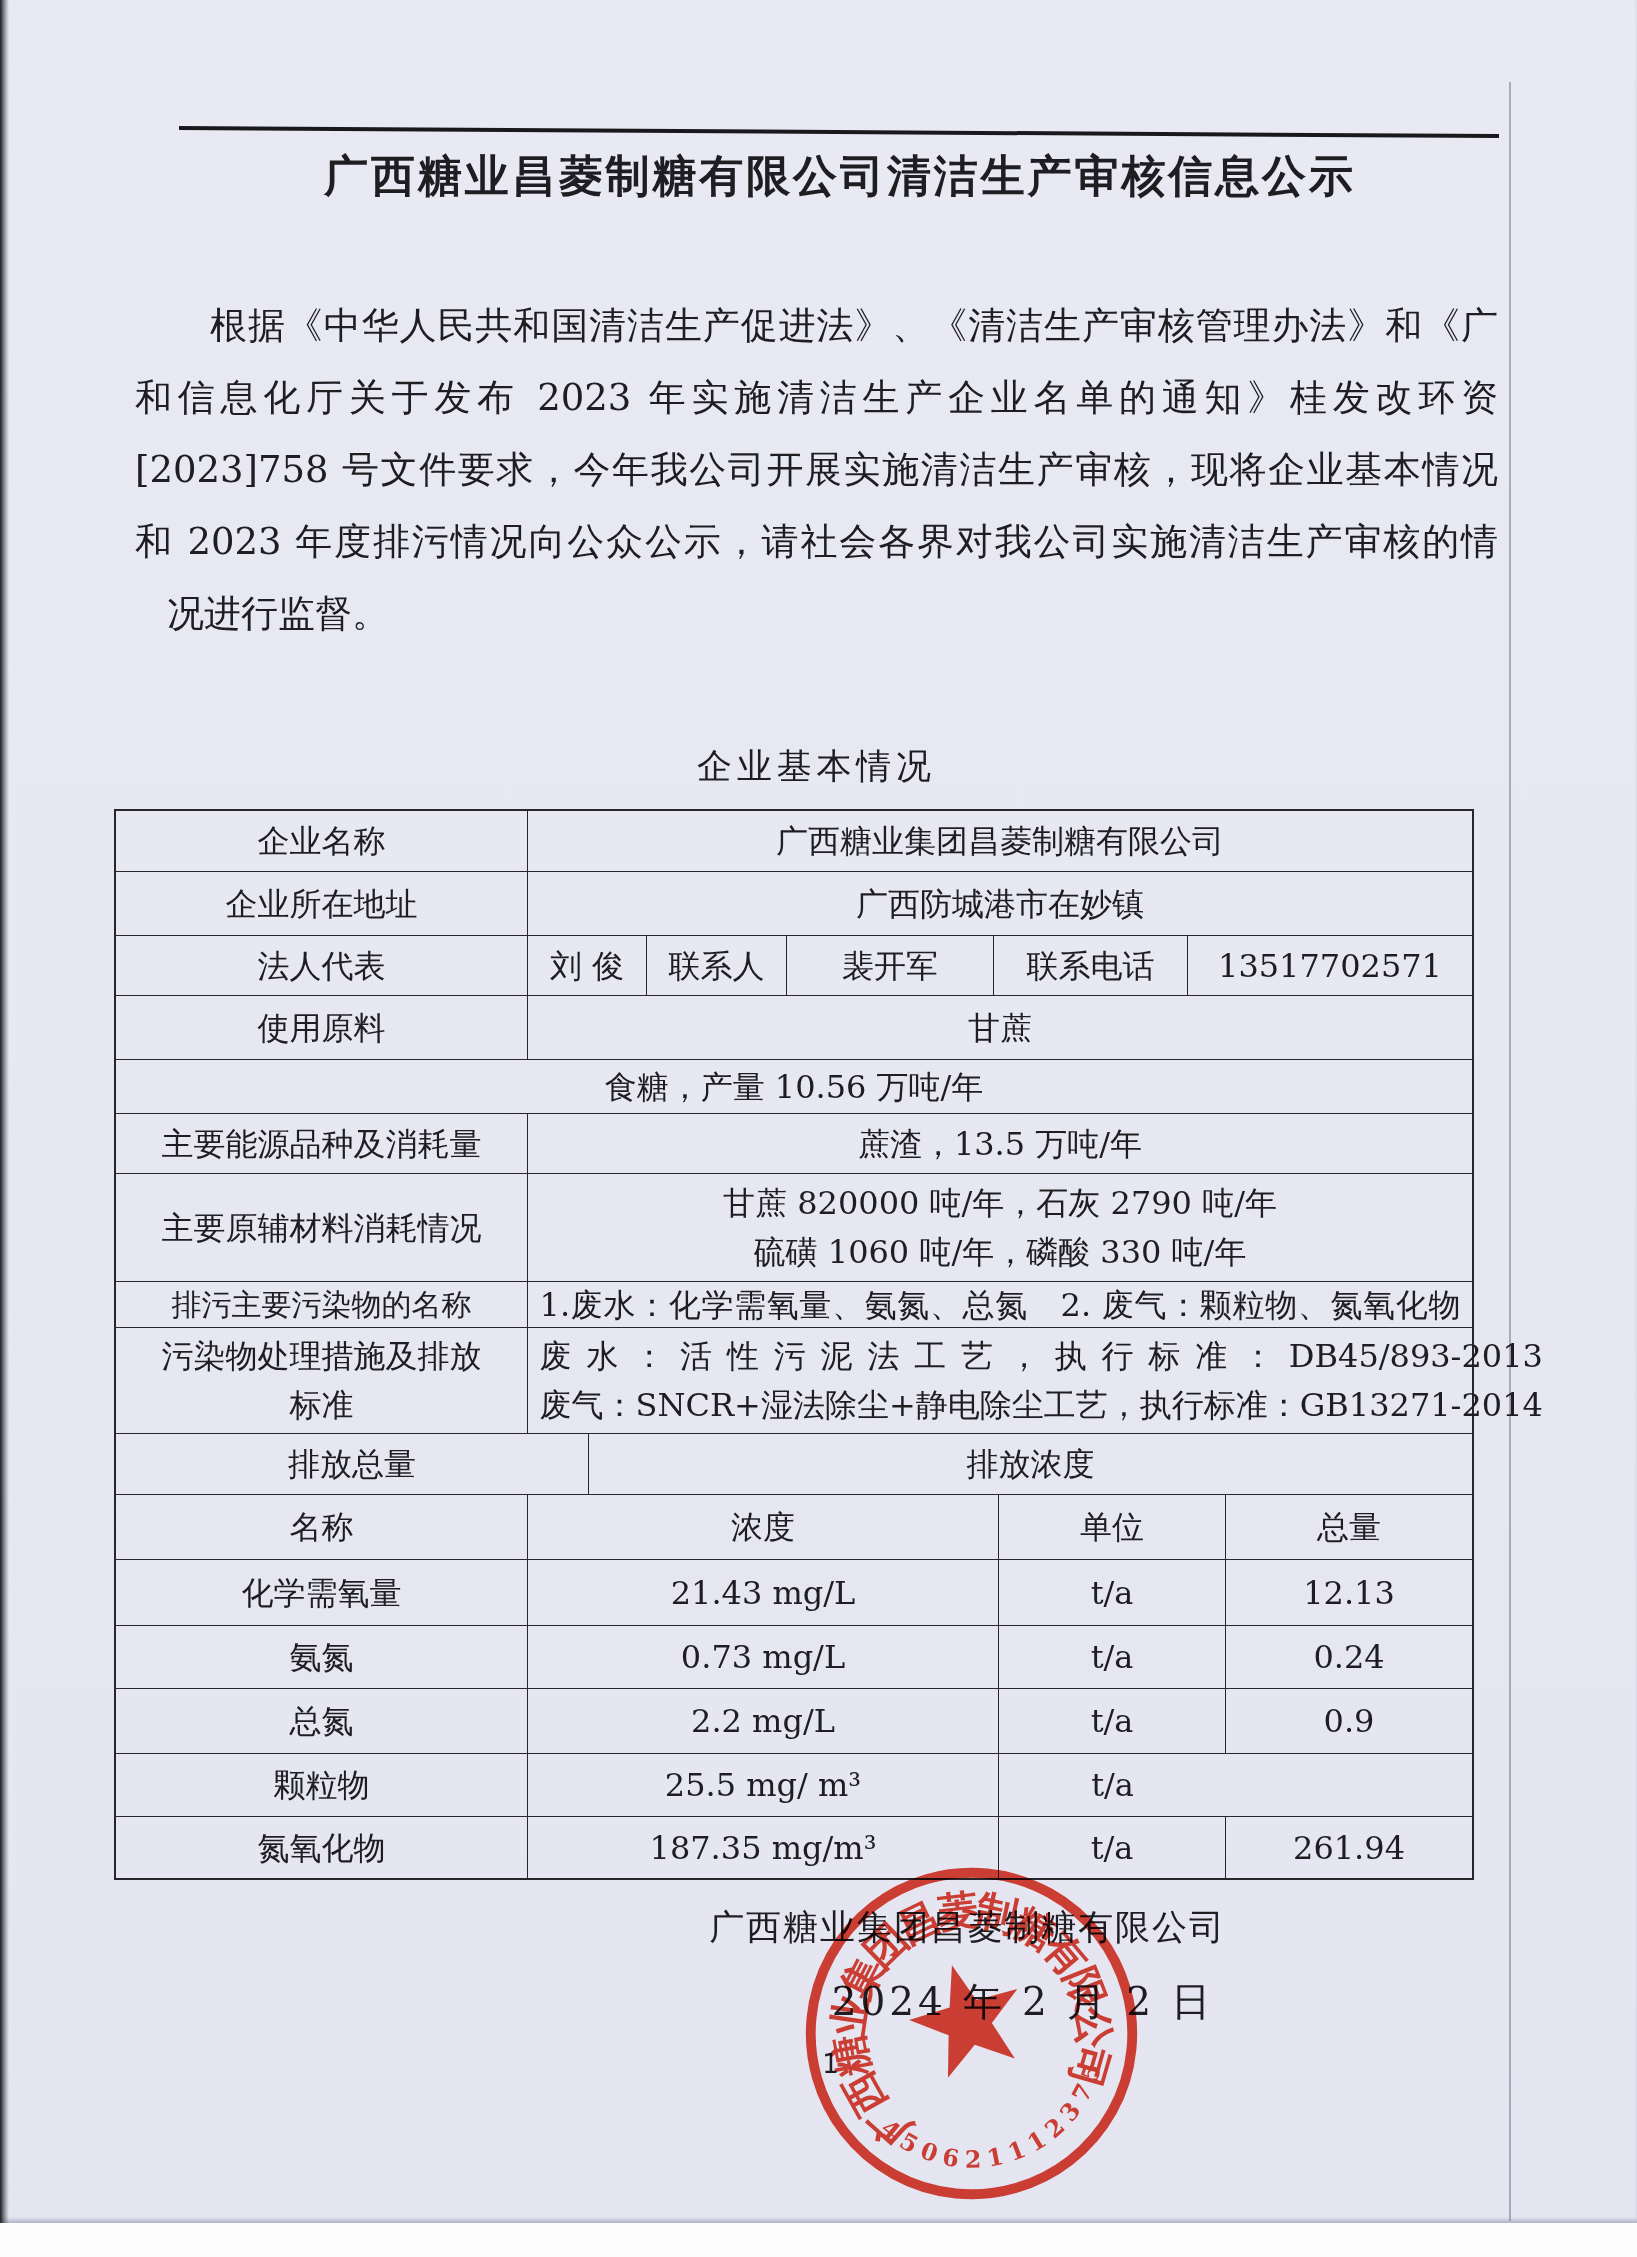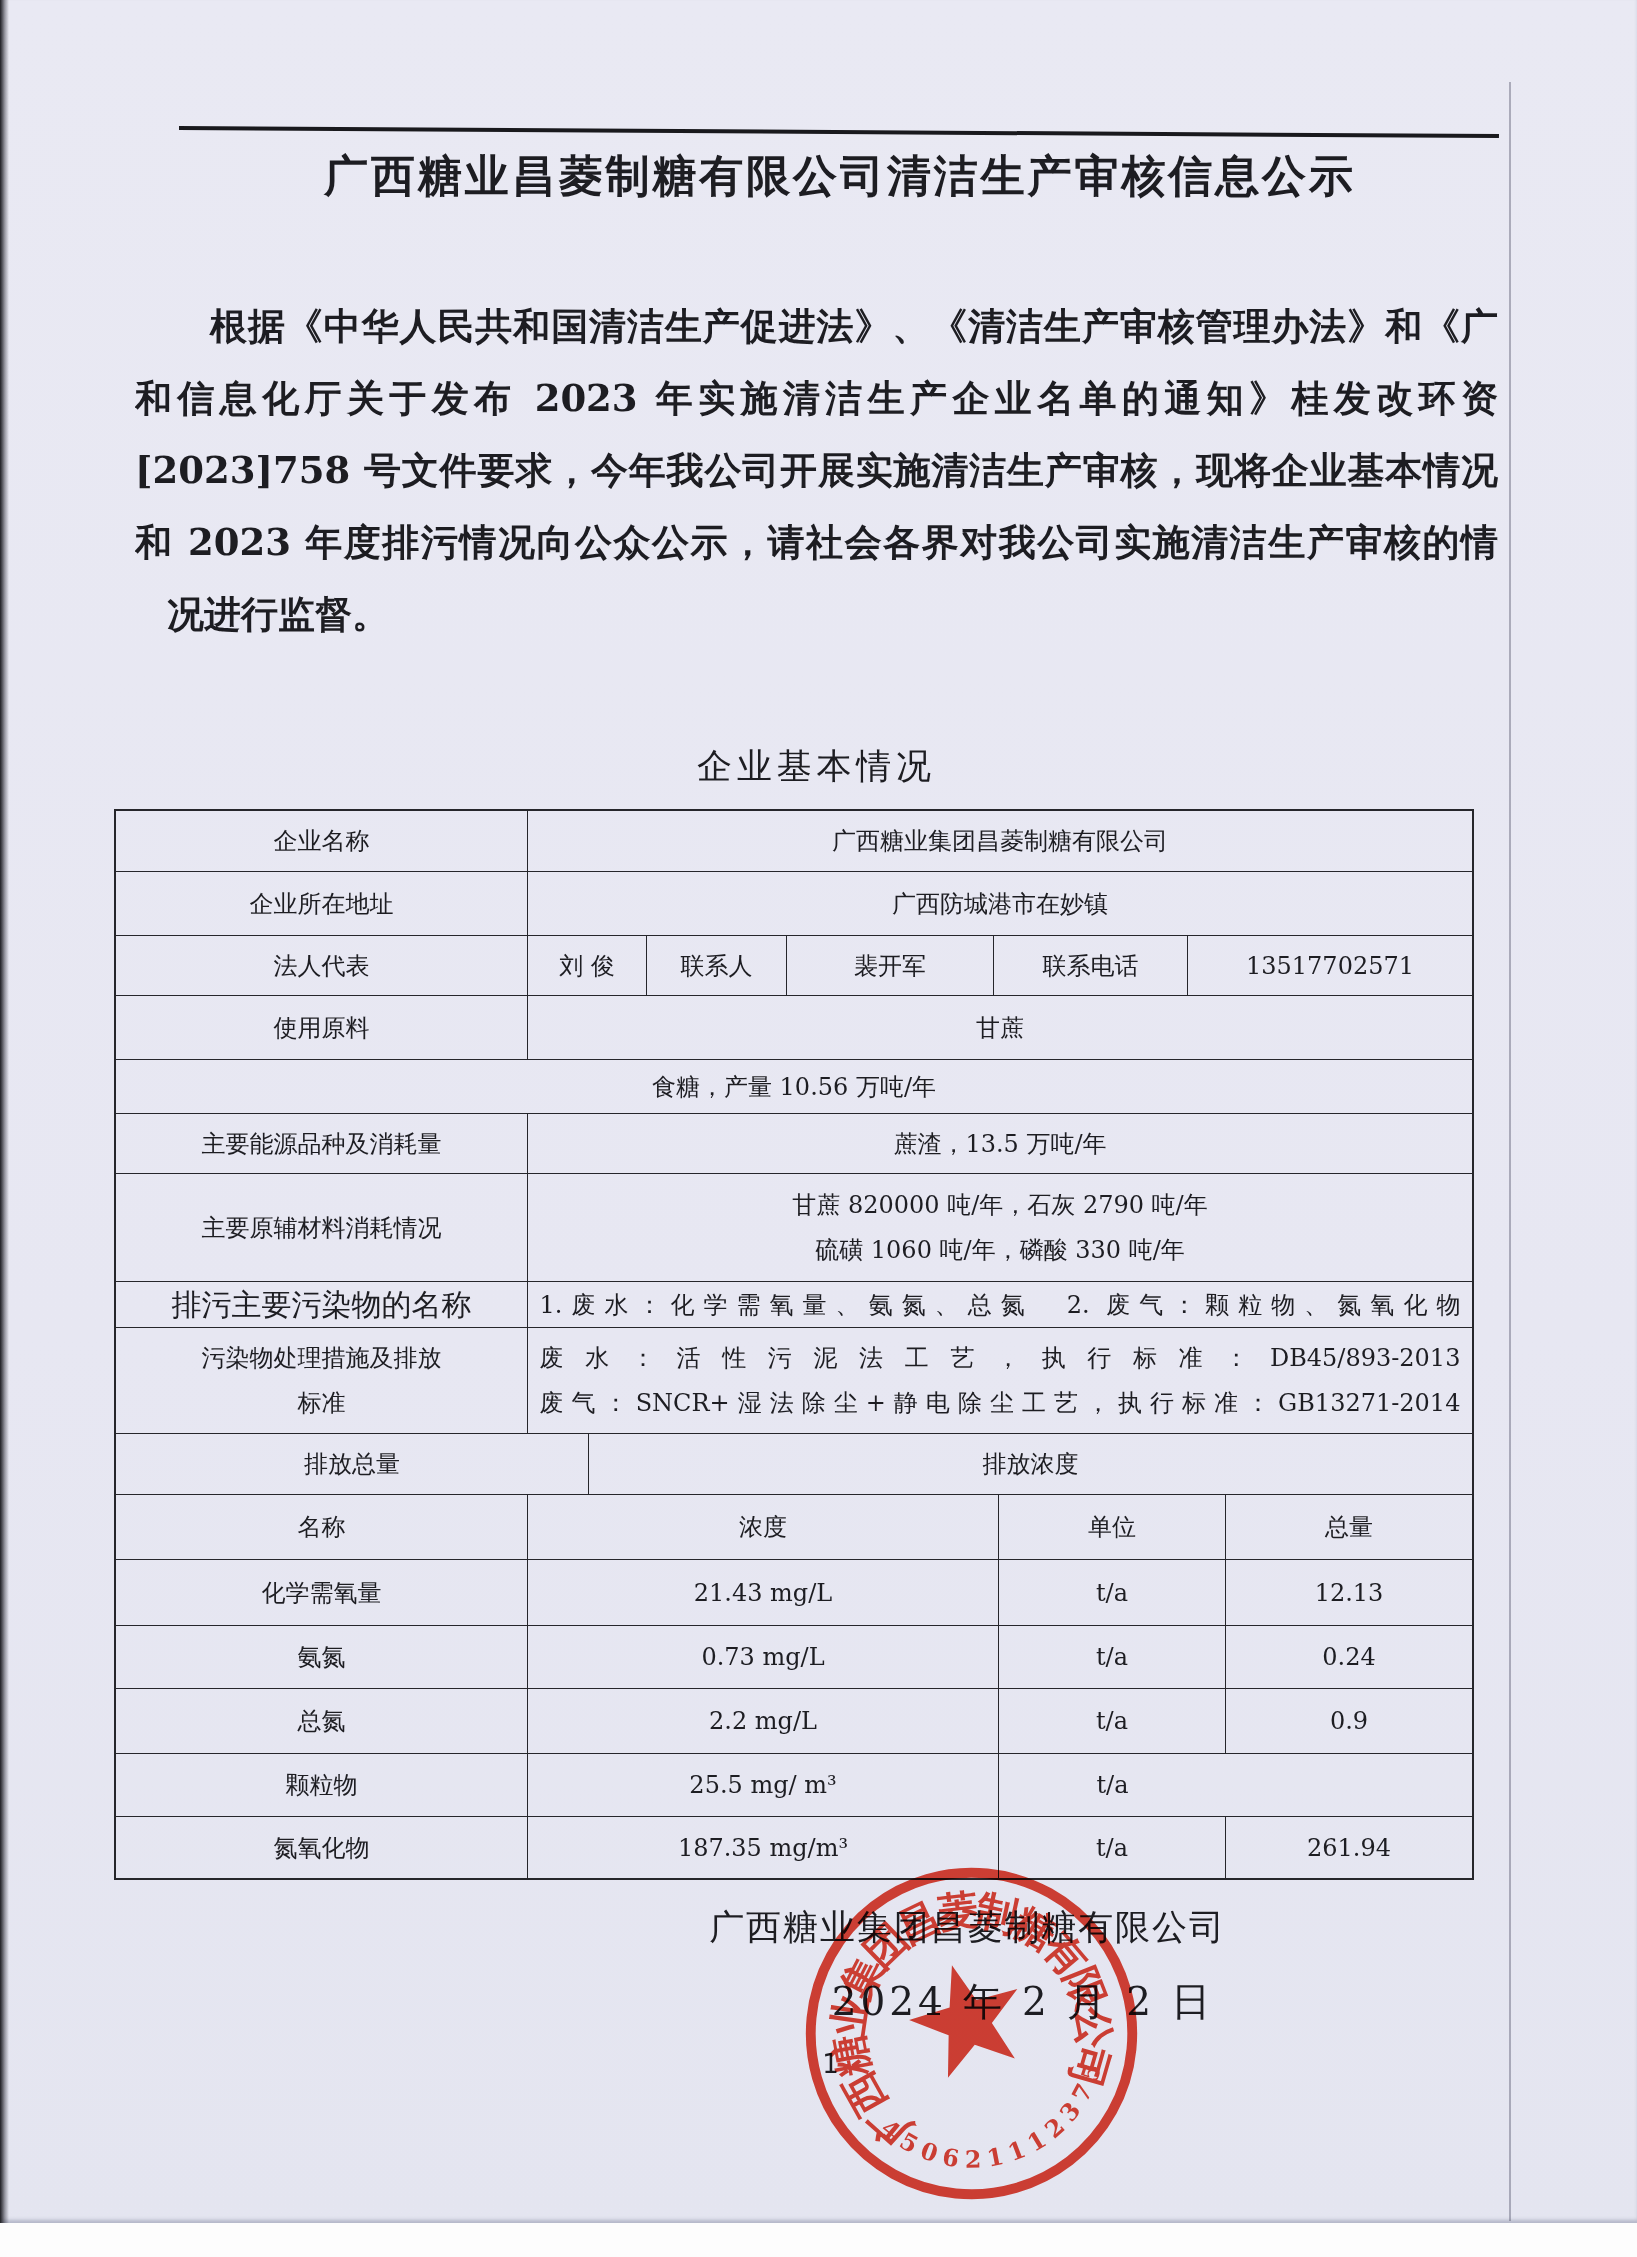--- a/index.html
+++ b/index.html
@@ -11,31 +11,31 @@
   .below-paper{position:absolute;left:0;top:2223px;width:1638px;height:35px;background:#fdfdfd;}
   .edge-left{position:absolute;left:0;top:0;width:8.7px;height:2223px;
              background:linear-gradient(90deg,#1f1f24 0%,rgba(60,60,70,.45) 55%,rgba(60,60,70,0) 100%);}
   .edge-right-line{position:absolute;left:1509px;top:82px;width:1.9px;height:2139px;
                    background:rgba(70,72,95,.38);}
   .top-rule{position:absolute;left:179px;top:126px;width:1320px;height:3.9px;background:#19191d;
             transform:rotate(.35deg);transform-origin:left center;}
   .doc-title{position:absolute;left:174px;top:147px;width:1332px;margin:0;
              font-size:44px;font-weight:700;letter-spacing:2.9px;text-align:center;}
   .para{position:absolute;left:135px;top:290px;width:1363px;font-size:37px;}
-  .pline{height:72px;line-height:72px;white-space:nowrap;text-align:justify;text-align-last:justify;overflow:hidden;font-weight:bold;}
+  .pline{height:72px;line-height:72px;white-space:nowrap;text-align:justify;text-align-last:justify;overflow:hidden;}
   .pline.indent{text-indent:75px;}
   .pline.noj{text-align:left;text-align-last:left;margin-left:32px;}
   .section-heading{position:absolute;left:135px;top:743px;width:1363px;text-align:center;
                    font-size:35px;letter-spacing:4.8px;}
   
   .tbl{position:absolute;left:114px;top:809px;width:1360px;border:2.9px solid #26262b;box-sizing:border-box;}
   .trow{display:flex;border-bottom:1.9px solid #26262b;box-sizing:border-box;}
   .trow:last-child{border-bottom:none;}
   .tc{display:flex;align-items:center;justify-content:center;box-sizing:border-box;
-      border-right:1.9px solid #26262b;font-size:24px;text-align:center;line-height:1.25;}
+      border-right:1.9px solid #26262b;font-size:32px;text-align:center;line-height:1.25;}
   .tc:last-child{border-right:none;}
   .tc.lines{flex-direction:column;justify-content:space-evenly;align-items:stretch;}
   .tc .cline{width:100%;text-align:center;}
   .tc .jline{width:100%;box-sizing:border-box;padding:0 11.6px;text-align:justify;text-align-last:justify;white-space:nowrap;overflow:hidden;}
   .lblcol{width:412px;flex:none;}
   .valcol{flex:1;}
   
   .signature{position:absolute;left:526px;top:1904px;width:883px;text-align:center;
              font-size:35px;letter-spacing:1.9px;}
   .doc-date{position:absolute;left:637px;top:1975px;width:772px;text-align:center;

